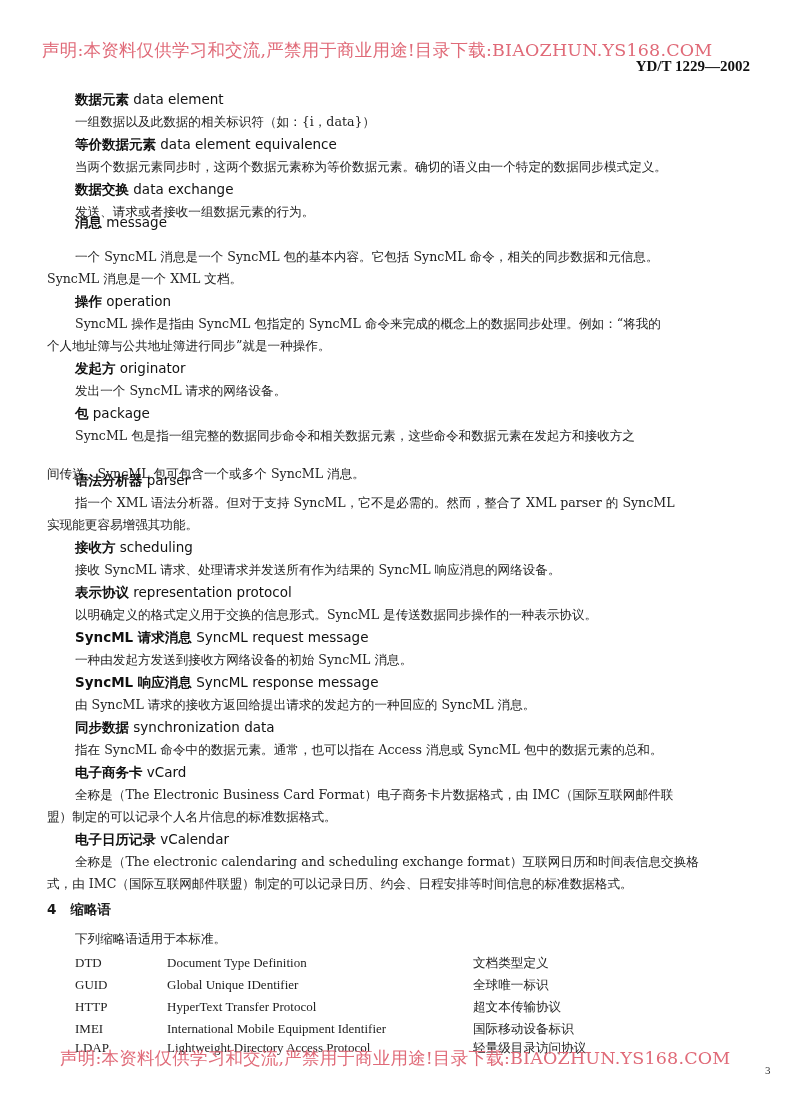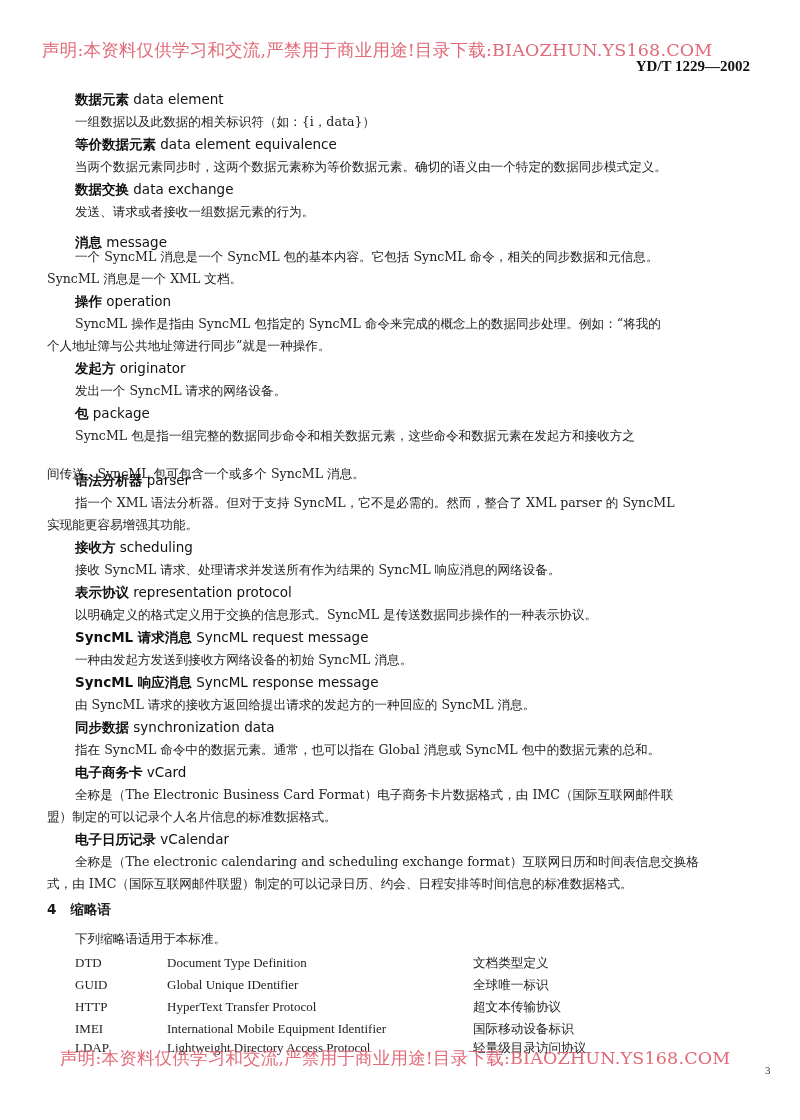--- a/index.html
+++ b/index.html
@@ -47,21 +47,21 @@
 
     <div class="line term" style="left:75px; top:93px;"><span class="zh">数据元素</span> <span>data element</span></div>
     <div class="line def" style="left:75px; top:116px;">一组数据以及此数据的相关标识符（如：{i，data}）</div>
 
     <div class="line term" style="left:75px; top:138px;"><span class="zh">等价数据元素</span> <span>data element equivalence</span></div>
     <div class="line def" style="left:75px; top:161px;">当两个数据元素同步时，这两个数据元素称为等价数据元素。确切的语义由一个特定的数据同步模式定义。</div>
 
     <div class="line term" style="left:75px; top:183px;"><span class="zh">数据交换</span> <span>data exchange</span></div>
     <div class="line def" style="left:75px; top:206px;">发送、请求或者接收一组数据元素的行为。</div>
 
-    <div class="line term" style="left:75px; top:236px;"><span class="zh">消息</span> <span>message</span></div>
+    <div class="line term" style="left:75px; top:216px;"><span class="zh">消息</span> <span>message</span></div>
     <div class="line def" style="left:75px; top:251px;">一个 SyncML 消息是一个 SyncML 包的基本内容。它包括 SyncML 命令，相关的同步数据和元信息。</div>
     <div class="line def" style="left:47px; top:273px;">SyncML 消息是一个 XML 文档。</div>
 
     <div class="line term" style="left:75px; top:295px;"><span class="zh">操作</span> <span>operation</span></div>
     <div class="line def" style="left:75px; top:318px;">SyncML 操作是指由 SyncML 包指定的 SyncML 命令来完成的概念上的数据同步处理。例如：“将我的</div>
     <div class="line def" style="left:47px; top:340px;">个人地址簿与公共地址簿进行同步”就是一种操作。</div>
 
     <div class="line term" style="left:75px; top:362px;"><span class="zh">发起方</span> <span>originator</span></div>
     <div class="line def" style="left:75px; top:385px;">发出一个 SyncML 请求的网络设备。</div>
 
@@ -79,21 +79,21 @@
     <div class="line term" style="left:75px; top:586px;"><span class="zh">表示协议</span> <span>representation protocol</span></div>
     <div class="line def" style="left:75px; top:609px;">以明确定义的格式定义用于交换的信息形式。SyncML 是传送数据同步操作的一种表示协议。</div>
 
     <div class="line term" style="left:75px; top:631px;"><span class="zh">SyncML 请求消息</span> <span>SyncML request message</span></div>
     <div class="line def" style="left:75px; top:654px;">一种由发起方发送到接收方网络设备的初始 SyncML 消息。</div>
 
     <div class="line term" style="left:75px; top:676px;"><span class="zh">SyncML 响应消息</span> <span>SyncML response message</span></div>
     <div class="line def" style="left:75px; top:699px;">由 SyncML 请求的接收方返回给提出请求的发起方的一种回应的 SyncML 消息。</div>
 
     <div class="line term" style="left:75px; top:721px;"><span class="zh">同步数据</span> <span>synchronization data</span></div>
-    <div class="line def" style="left:75px; top:744px;">指在 SyncML 命令中的数据元素。通常，也可以指在 Global 消息或 SyncML 包中的数据元素的总和。</div>
+    <div class="line def" style="left:75px; top:744px;">指在 SyncML 命令中的数据元素。通常，也可以指在 Access 消息或 SyncML 包中的数据元素的总和。</div>
 
     <div class="line term" style="left:75px; top:766px;"><span class="zh">电子商务卡</span> <span>vCard</span></div>
     <div class="line def" style="left:75px; top:789px;">全称是（The Electronic Business Card Format）电子商务卡片数据格式，由 IMC（国际互联网邮件联</div>
     <div class="line def" style="left:47px; top:811px;">盟）制定的可以记录个人名片信息的标准数据格式。</div>
 
     <div class="line term" style="left:75px; top:833px;"><span class="zh">电子日历记录</span> <span>vCalendar</span></div>
     <div class="line def" style="left:75px; top:856px;">全称是（The electronic calendaring and scheduling exchange format）互联网日历和时间表信息交换格</div>
     <div class="line def" style="left:47px; top:878px;">式，由 IMC（国际互联网邮件联盟）制定的可以记录日历、约会、日程安排等时间信息的标准数据格式。</div>
 
     <div class="line section" style="left:47px; top:903px;"><span>4</span>&nbsp;&nbsp;&nbsp;<span>缩略语</span></div>

